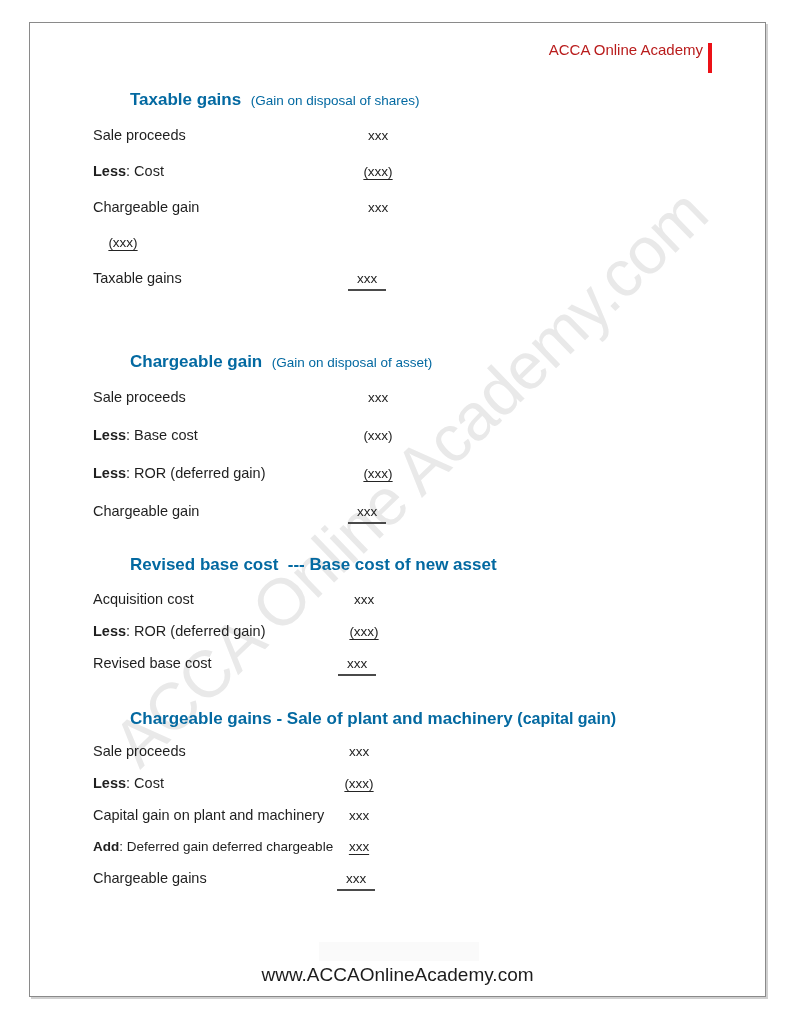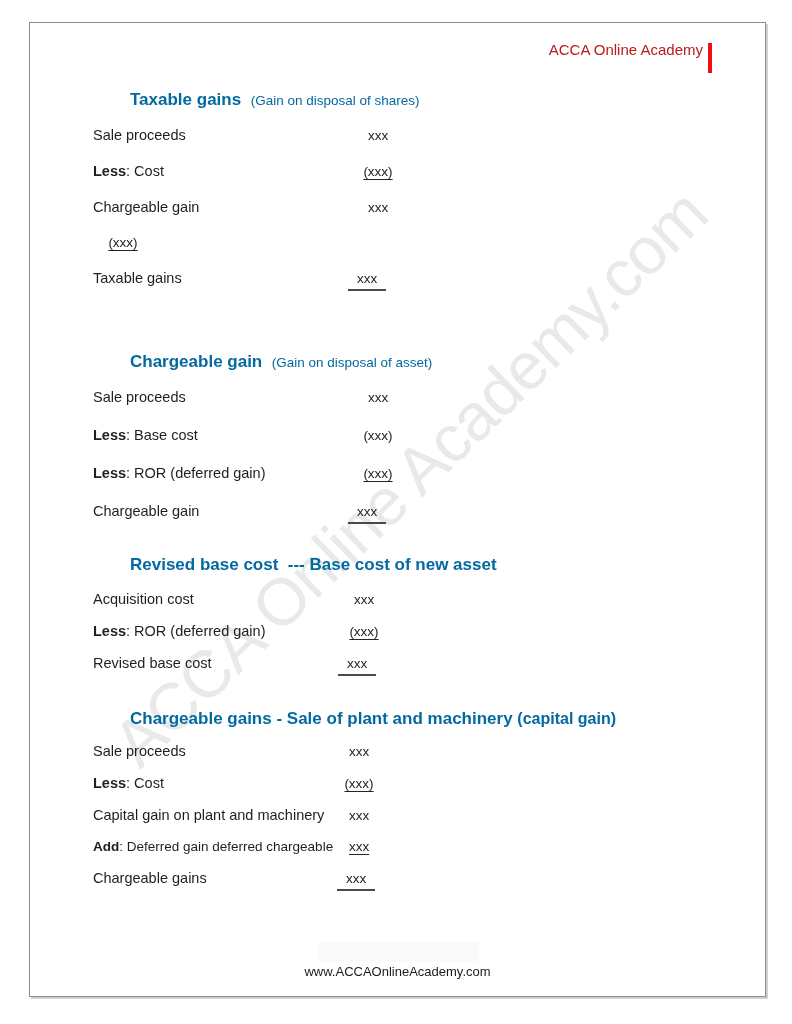--- a/index.html
+++ b/index.html
@@ -109,21 +109,21 @@
     position: absolute;
     left: 289px; top: 919px;
     width: 160px; height: 19px;
     background: #fafafa;
     z-index: 0;
   }
   .footer {
     position: absolute;
     left: 0; right: 0; top: 941px;
     text-align: center;
-    font-size: 13px;
+    font-size: 19px;
     color: #1c1c1c;
     z-index: 1;
   }
 </style>
 </head>
 <body>
 
 <div class="sheet">
 
   <div class="watermark" style="color: rgb(233, 233, 233);">ACCA Online Academy.com</div>

